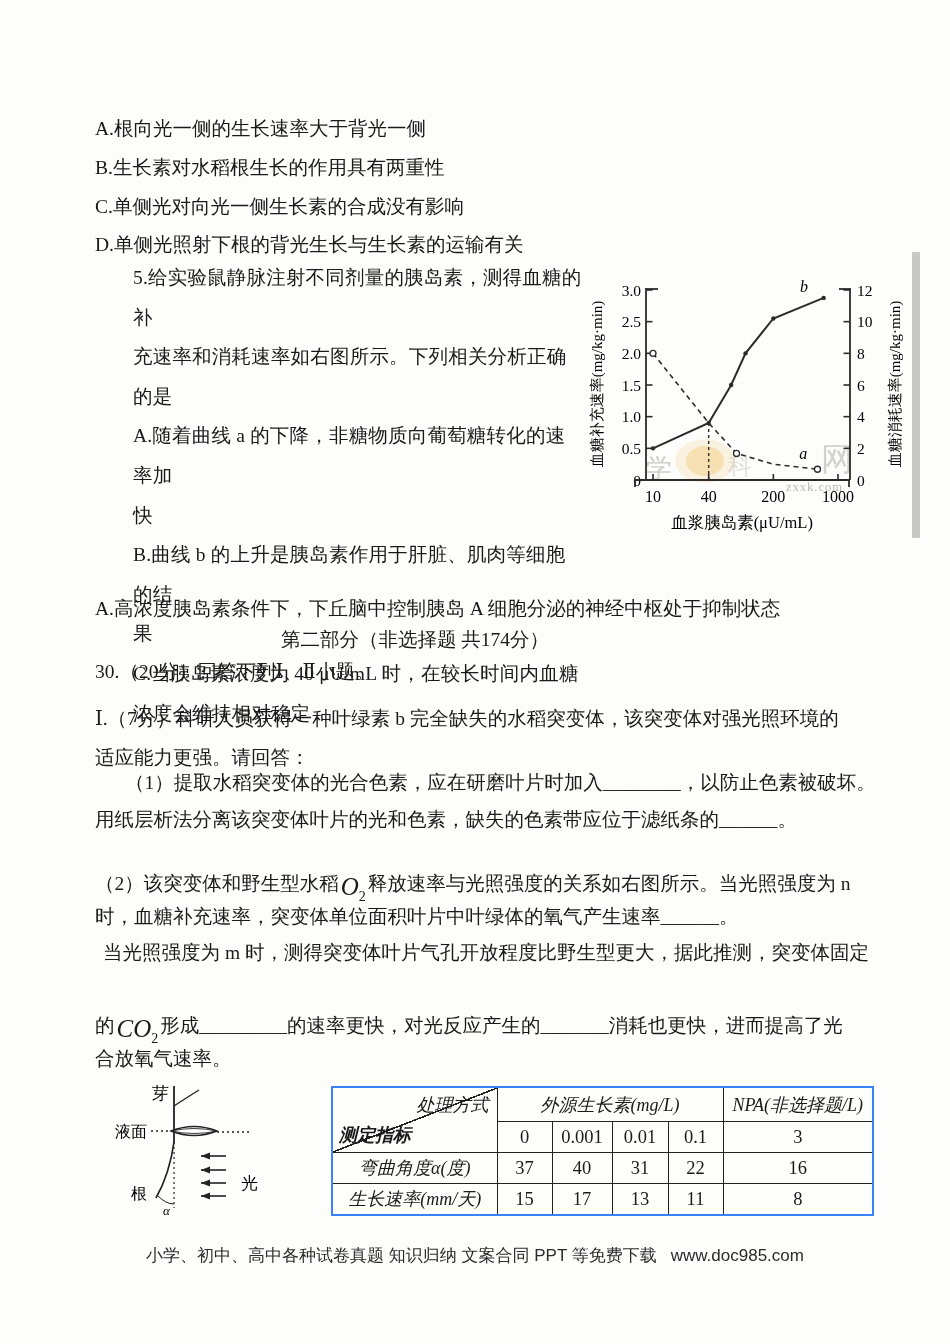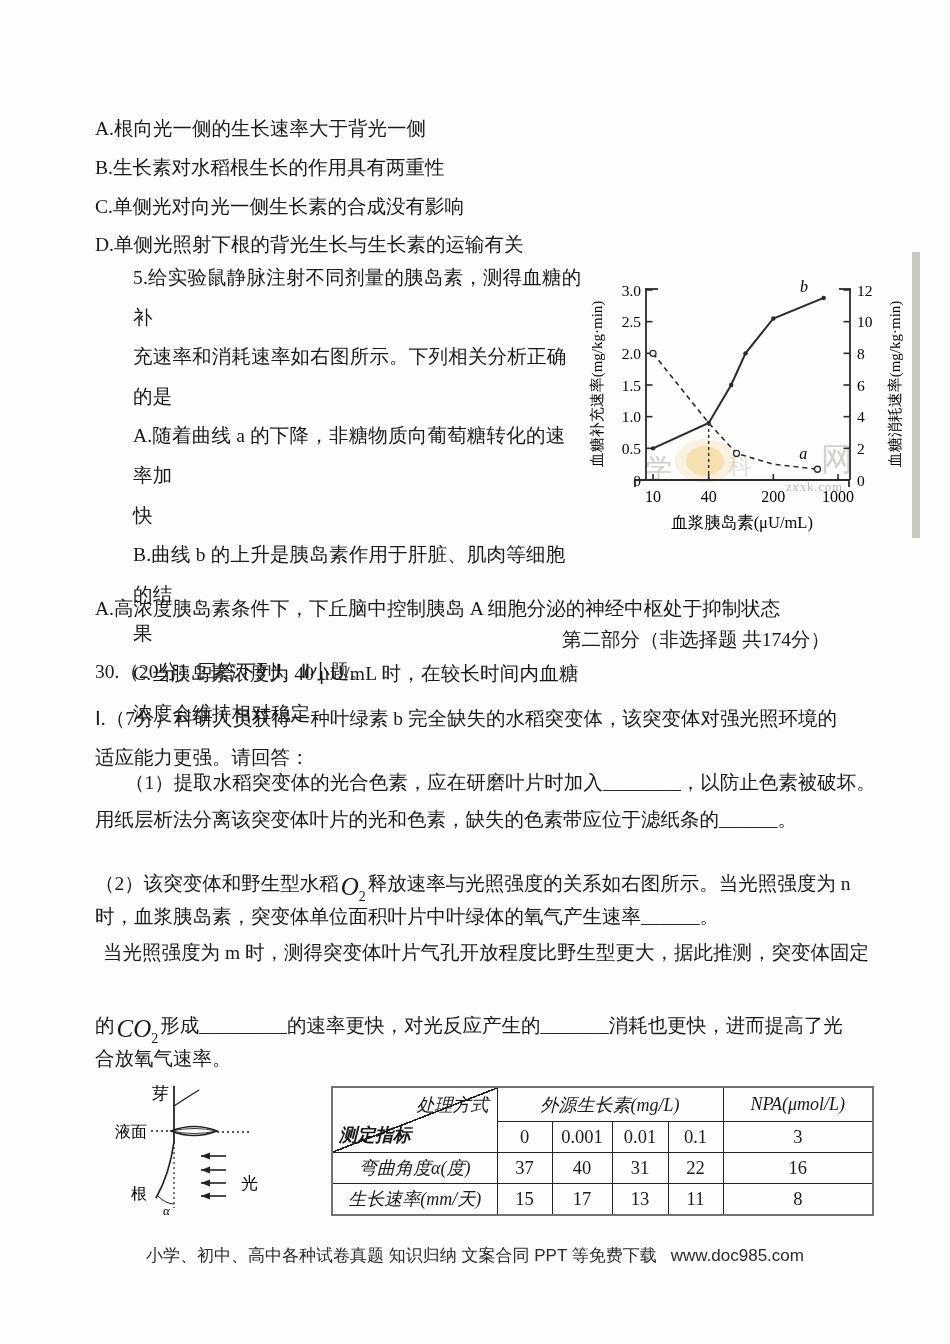--- a/index.html
+++ b/index.html
@@ -2,46 +2,46 @@
 <html><head>
 <meta charset="utf-8">
 <style>
   html,body{margin:0;padding:0;}
   body{
     width:950px;height:1344px;position:relative;background:#fdfdfc;
     font-family:"Liberation Serif","DejaVu Serif",serif;color:#1a1a1a;
     overflow:hidden;
   }
   .abs{position:absolute;}
-  .txt{font-size:19.5px;white-space:pre-line;line-height:38.8px;font-family:Liberation Serif, serif;}
+  .txt{font-size:19.5px;white-space:pre-line;line-height:38.8px;}
   .opts{top:110px;left:95px;}
   .q5{top:258px;left:133px;width:452px;line-height:39.6px;letter-spacing:.2px;}
   .dline{top:597px;left:95px;line-height:24px;}
-  .section{top:628px;left:0;width:830px;text-align:right;line-height:24px;}
+  .section{top:628px;left:0;width:830px;text-align:center;line-height:24px;}
   .q30{top:660px;left:95px;line-height:24px;}
   .part1{top:699px;left:95px;width:770px;line-height:39px;}
   .l1{top:771px;left:95px;line-height:24px;margin-left:30px;}
   .l2{top:808px;left:95px;line-height:24px;}
   .l3{top:846px;left:95px;line-height:24px;}
   .l4{top:905px;left:95px;line-height:24px;}
   .l5{top:941px;left:95px;line-height:24px;margin-left:8px;}
   .l6{top:988px;left:95px;line-height:24px;}
   .l7{top:1047px;left:95px;line-height:24px;}
   .formula{font-style:italic;font-size:25px;position:relative;top:5px;padding:0 2px;margin-top:38px;}
   .formula sub{font-size:14px;font-style:normal;}
   .footer{top:1244px;left:0;width:950px;text-align:center;font-size:17px;color:#2b2b2b;
     font-family:Liberation Sans, sans-serif;}
   .footer .url{margin-left:14px;}
   
   .tablewrap{top:1086px;left:331px;}
   table.aux{border-collapse:collapse;table-layout:fixed;width:541px;
     font-size:18px;}
   table.aux td{border:1.4px solid #222;text-align:center;padding:0;height:30px;
     font-style:italic;}
-  table.aux{border:2px solid #737373;}
+  table.aux{border:2px solid #3b82f6;}
   table.aux td.num{font-style:normal;font-size:18.5px;}
   table.aux tr.h1 td{height:33px;}
   td.diag{position:relative;font-style:italic;
     background:linear-gradient(to bottom right,transparent calc(50% - .8px),#222 calc(50% - .8px),#222 calc(50% + .8px),transparent calc(50% + .8px));}
   td.diag .tr{position:absolute;top:5px;right:8px;}
   td.diag .bl{position:absolute;bottom:5px;left:6px;font-weight:bold;}
   td.rl{font-style:italic;}
   svg text{font-family:"Liberation Serif","DejaVu Serif",serif;}
 </style>
 </head>
@@ -142,21 +142,21 @@
 
   <div class="abs txt part1">Ⅰ.（7分）科研人员获得一种叶绿素 b 完全缺失的水稻突变体，该突变体对强光照环境的
 适应能力更强。请回答：</div>
 
   <div class="abs txt l1">（1）提取水稻突变体的光合色素，应在研磨叶片时加入________，以防止色素被破坏。</div>
   <div class="abs txt l2">用纸层析法分离该突变体叶片的光和色素，缺失的色素带应位于滤纸条的______。</div>
 
   <div class="abs txt l3">
     <span>（2）该突变体和野生型水稻</span><span class="formula"><i>O</i><sub>2</sub></span><span>释放速率与光照强度的关系如右图所示。当光照强度为 n</span>
   </div>
-  <div class="abs txt l4">时，血浆胰岛素，突变体单位面积叶片中叶绿体的氧气产生速率______。</div>
+  <div class="abs txt l4">时，血糖补充速率，突变体单位面积叶片中叶绿体的氧气产生速率______。</div>
   <div class="abs txt l5">当光照强度为 m 时，测得突变体叶片气孔开放程度比野生型更大，据此推测，突变体固定</div>
   <div class="abs txt l6">
     <span>的</span><span class="formula"><i>CO</i><sub>2</sub></span><span>形成_________的速率更快，对光反应产生的_______消耗也更快，进而提高了光</span>
   </div>
   <div class="abs txt l7">合放氧气速率。</div>
 
   <svg class="abs" style="left:95px;top:1082px;" width="180" height="142" viewBox="0 0 180 142">
 
     <line x1="79" y1="4" x2="79" y2="60" stroke="#222" stroke-width="1.8"></line>
     <path d="M79,24 C88,18 96,13 104,8" fill="none" stroke="#222" stroke-width="1.4"></path>
@@ -200,21 +200,21 @@
           <col style="width:55px">
           <col style="width:150px">
       </colgroup>
       <tbody>
           <tr class="h1">
         <td class="diag" rowspan="2">
           <span class="tr">处理方式</span>
           <span class="bl">测定指标</span>
         </td>
         <td colspan="4">外源生长素(mg/L)</td>
-        <td>NPA(μmol/L)</td>
+        <td>NPA(非选择题/L)</td>
       </tr>
       <tr>
         <td class="num">0</td>
         <td class="num">0.001</td>
         <td class="num">0.01</td>
         <td class="num">0.1</td>
         <td class="num">3</td>
       </tr>
       <tr>
         <td class="rl">弯曲角度α(度)</td>

